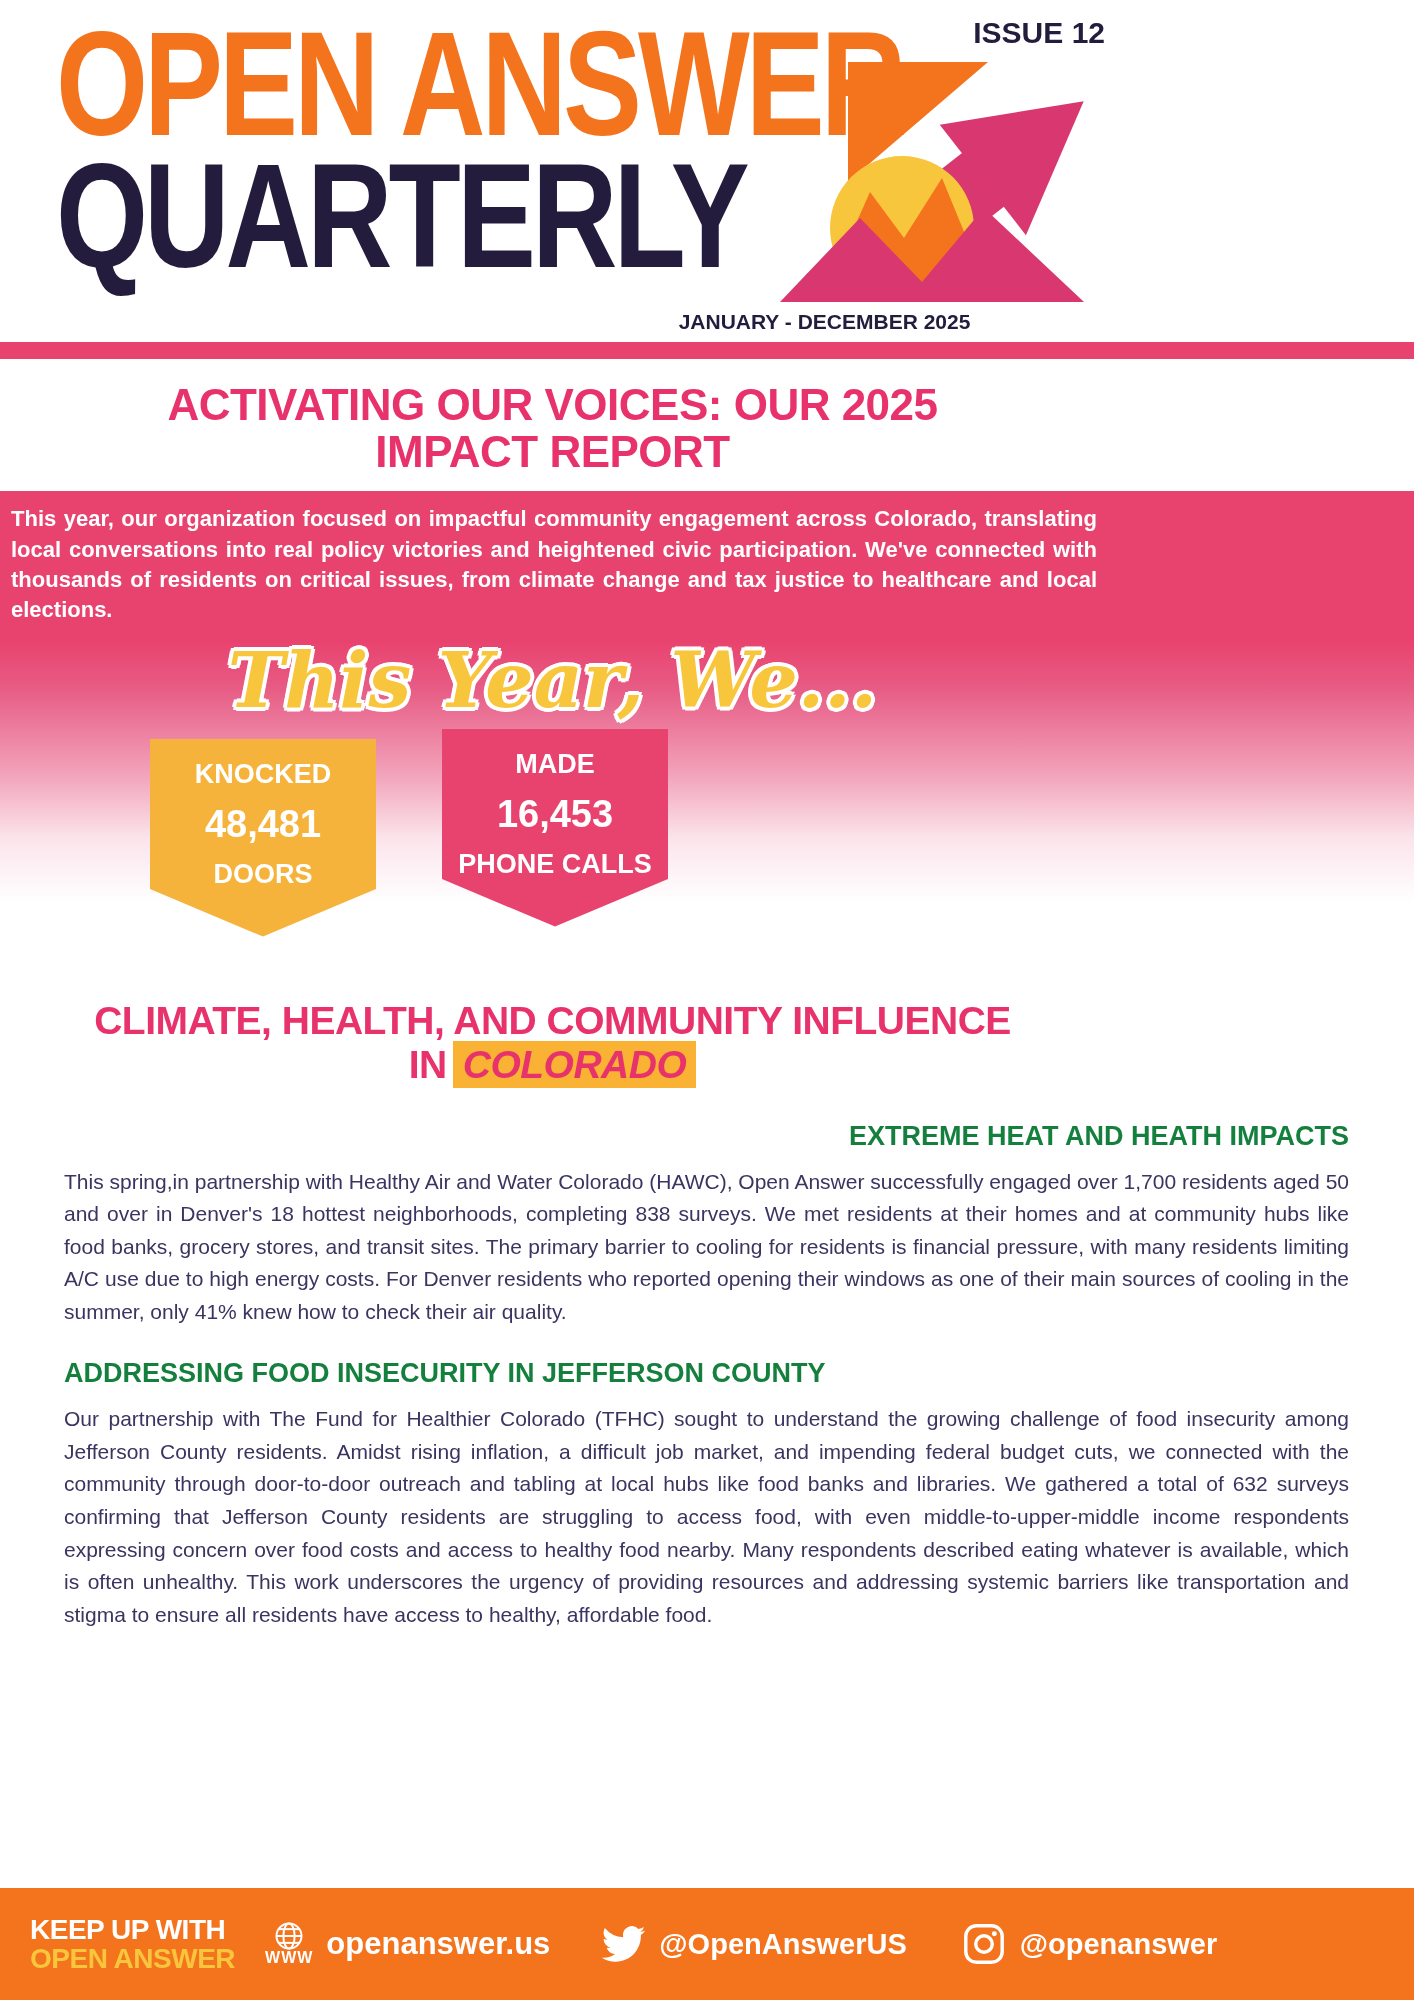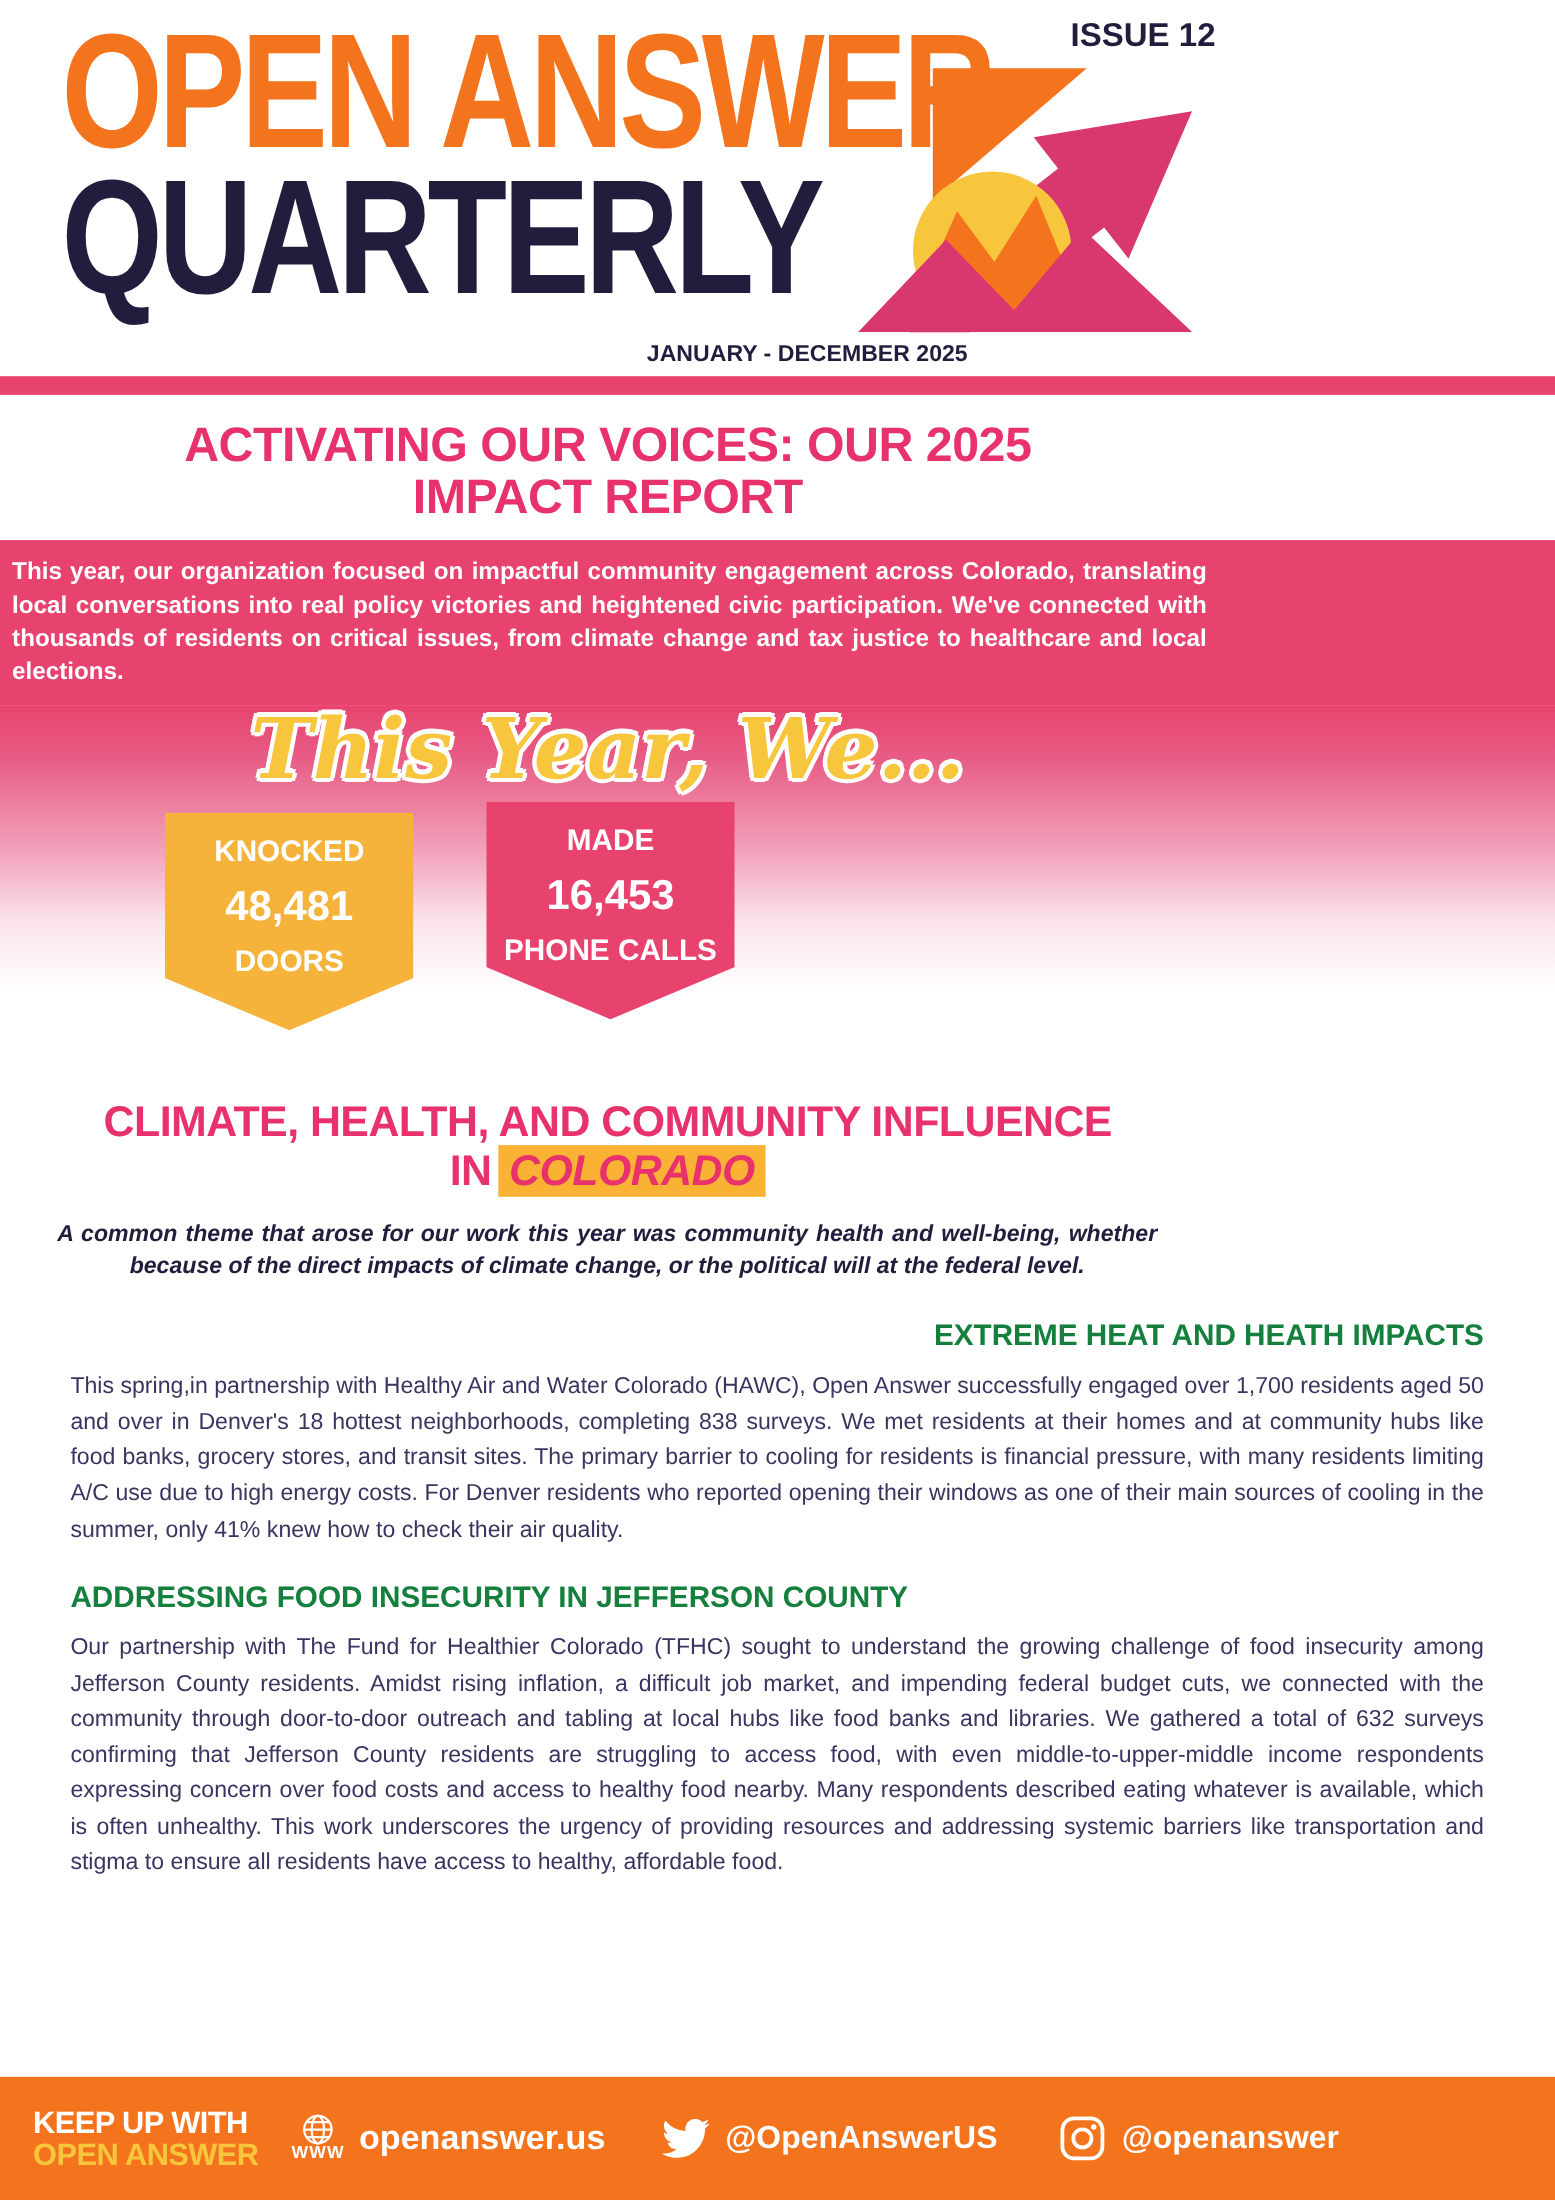--- a/index.html
+++ b/index.html
@@ -22,22 +22,22 @@
   }
   .title-line {
     position: absolute; left: 56px; line-height: 1; white-space: nowrap;
     font-size: 148px; font-weight: 800; letter-spacing: -5px;
     transform: scaleX(0.8); transform-origin: 0 0; z-index: 1;
   }
   .title-1 { top: 10px; color: #F4731D; }
   .title-2 { top: 142px; color: #241C3D; }
   .logo { position: absolute; left: 752px; top: 50px; width: 352px; height: 252px; z-index: 0; }
   .date-range {
-    position: absolute; top: 310px; left: 588px; width: 505px;
-    text-align: left; font-size: 21px; font-weight: 800; color: #241C3D; z-index: 2;
+    position: absolute; top: 310px; left: 572px; width: 505px;
+    text-align: center; font-size: 21px; font-weight: 800; color: #241C3D; z-index: 2;
   }
 
   .bar { height: 17px; background: #E8436E; }
 
   
   .headline {
     margin: 22px 0 0; width: 1105px; text-align: center;
     color: #E8326C; font-size: 44px; font-weight: 800;
     line-height: 1.07; letter-spacing: -0.5px;
   }
@@ -162,21 +162,20 @@
         <div class="value">16,453</div>
         <div class="suffix">PHONE CALLS</div>
       </div>
     </div>
   </div>
 
   <div class="section-heading">
     <span>CLIMATE, HEALTH, AND COMMUNITY INFLUENCE IN</span><span class="highlight">COLORADO</span>
   </div>
 
-  <div class="lede">A common theme that arose for our work this year was community health and well-being, whether because of the direct impacts of climate change, or the political will at the federal level.</div>
 
   <div class="article-heading right">EXTREME HEAT AND HEATH IMPACTS</div>
   <div class="article-body">This spring,in partnership with Healthy Air and Water Colorado (HAWC), Open Answer successfully engaged over 1,700 residents aged 50 and over in Denver's 18 hottest neighborhoods, completing 838 surveys. We met residents at their homes and at community hubs like food banks, grocery stores, and transit sites. The primary barrier to cooling for residents is financial pressure, with many residents limiting A/C use due to high energy costs. For Denver residents who reported opening their windows as one of their main sources of cooling in the summer, only 41% knew how to check their air quality.</div>
 
   <div class="article-heading left">ADDRESSING FOOD INSECURITY IN JEFFERSON COUNTY</div>
   <div class="article-body">Our partnership with The Fund for Healthier Colorado (TFHC) sought to understand the growing challenge of food insecurity among Jefferson County residents. Amidst rising inflation, a difficult job market, and impending federal budget cuts, we connected with the community through door-to-door outreach and tabling at local hubs like food banks and libraries. We gathered a total of 632 surveys confirming that Jefferson County residents are struggling to access food, with even middle-to-upper-middle income respondents expressing concern over food costs and access to healthy food nearby. Many respondents described eating whatever is available, which is often unhealthy. This work underscores the urgency of providing resources and addressing systemic barriers like transportation and stigma to ensure all residents have access to healthy, affordable food.</div>
 
   <div class="footer">
     <div class="keepup">
       <div>KEEP UP WITH</div>

